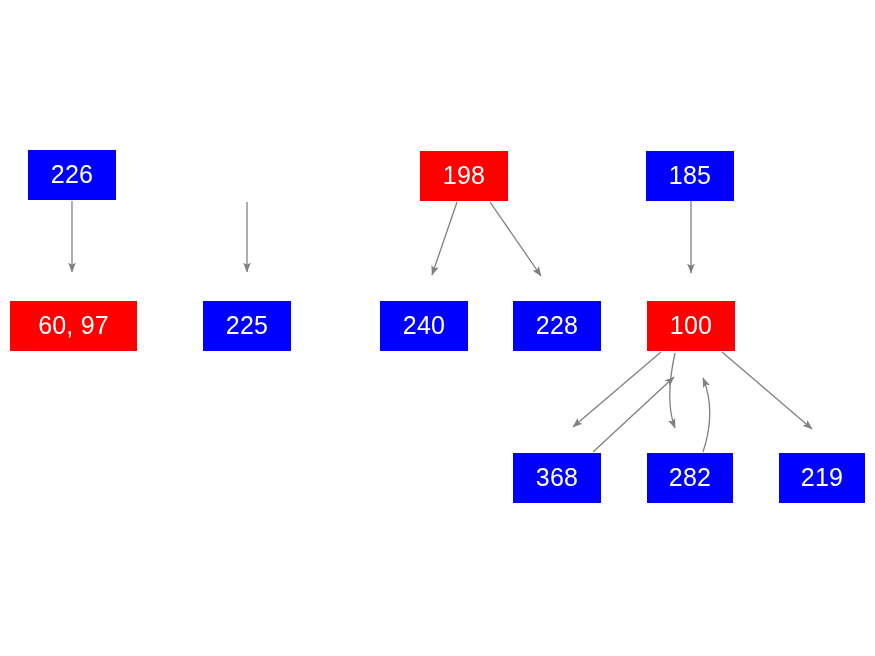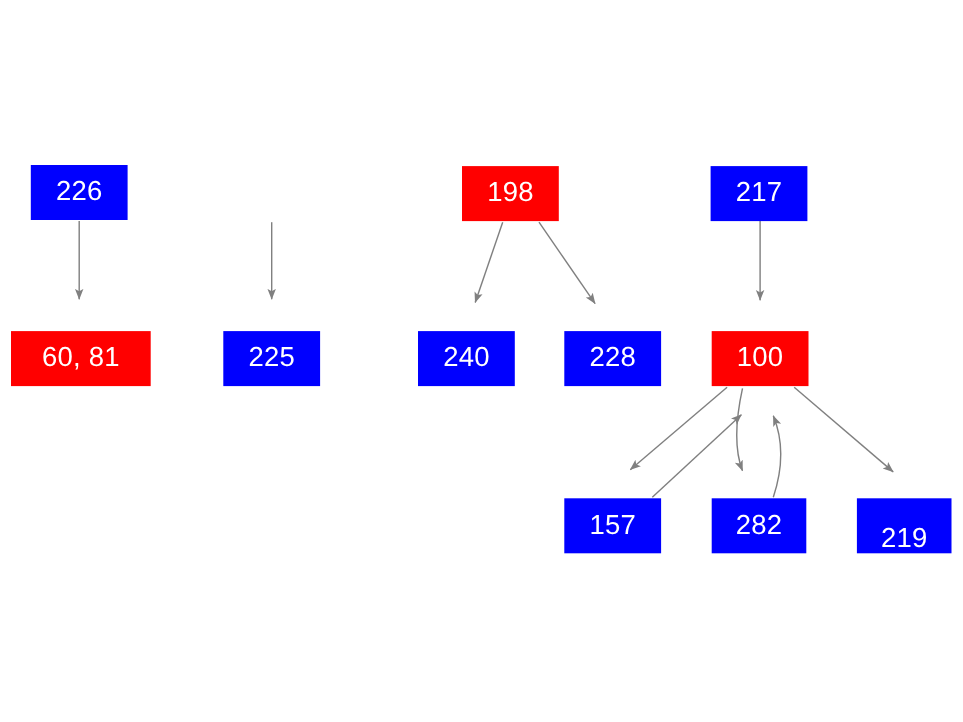--- a/index.html
+++ b/index.html
@@ -82,53 +82,53 @@
 
       <path d="M 722,352 L 812,429" marker-end="url(#arrowhead)"></path>
     </g>
   </svg>
 
   <div class="node blue" style="left:28px; top:150px; width:88px; height:50px;">
     <span class="node-label">226</span>
   </div>
 
   <div class="node red" style="left:10px; top:301px; width:127px; height:50px;">
-    <span class="node-label">60, 81</span>
+    <span class="node-label">60, 97</span>
   </div>
 
 
   <div class="node blue" style="left:203px; top:301px; width:88px; height:50px;">
     <span class="node-label">225</span>
   </div>
 
   <div class="node red" style="left:420px; top:151px; width:88px; height:50px;">
     <span class="node-label">198</span>
   </div>
 
   <div class="node blue" style="left:380px; top:301px; width:88px; height:50px;">
     <span class="node-label">240</span>
   </div>
 
   <div class="node blue" style="left:513px; top:301px; width:88px; height:50px;">
     <span class="node-label">228</span>
   </div>
 
   <div class="node blue" style="left:646px; top:151px; width:88px; height:50px;">
-    <span class="node-label">217</span>
+    <span class="node-label">185</span>
   </div>
 
   <div class="node red" style="left:647px; top:301px; width:88px; height:50px;">
     <span class="node-label">100</span>
   </div>
 
   <div class="node blue" style="left:513px; top:453px; width:88px; height:50px;">
-    <span class="node-label">157</span>
+    <span class="node-label">368</span>
   </div>
 
   <div class="node blue" style="left:647px; top:453px; width:86px; height:50px;">
     <span class="node-label">282</span>
   </div>
 
-  <div class="node blue" style="left:779px; top:453px; width:86px; height:50px;align-items:flex-end;">
+  <div class="node blue" style="left:779px; top:453px; width:86px; height:50px;">
     <span class="node-label">219</span>
   </div>
 
 </div>
 
 </body></html>

